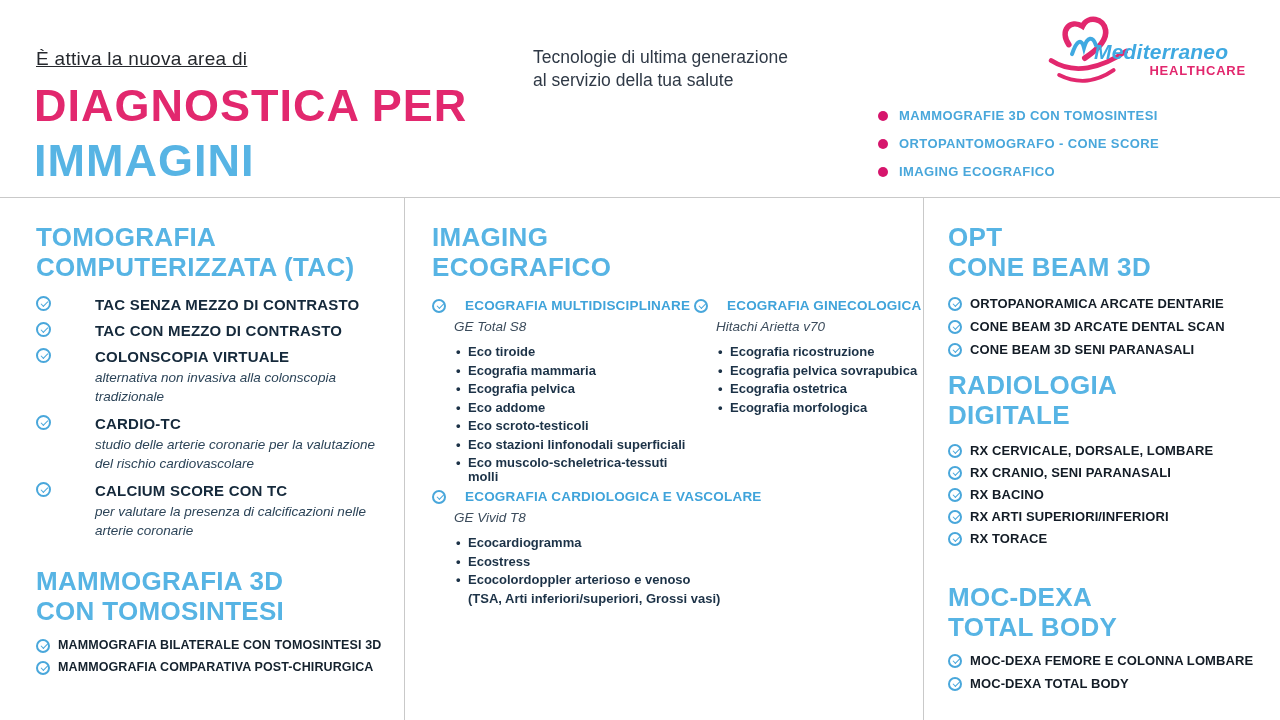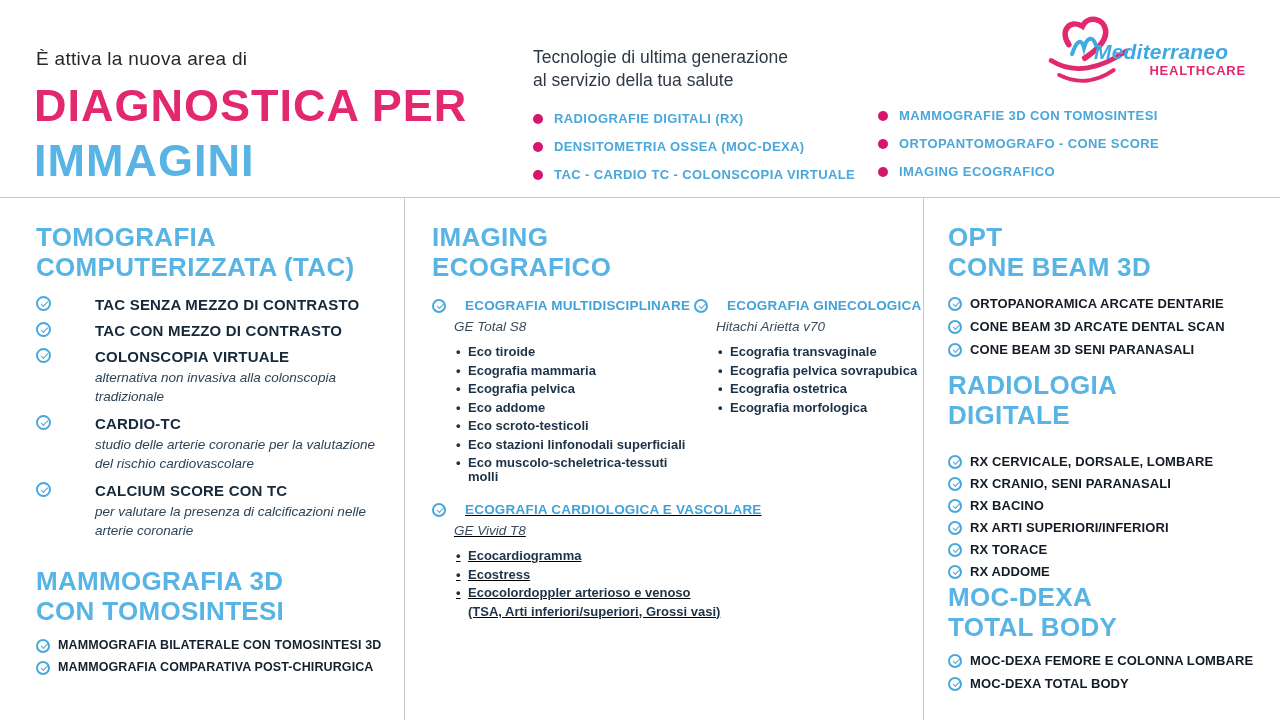--- a/index.html
+++ b/index.html
@@ -1,20 +1,20 @@
 <!DOCTYPE html>
 <html><head>
 <meta charset="utf-8">
 <style>
   html,body{margin:0;padding:0;width:1280px;height:720px;overflow:hidden;background:#ffffff;
     font-family:"Liberation Sans","DejaVu Sans",sans-serif;}
   .page{position:relative;width:1280px;height:720px;background:#fff;}
 
   
-  .kicker{position:absolute;left:36px;top:48px;font-size:19px;color:#26292e;letter-spacing:.3px;}
+  .kicker{position:absolute;left:36px;top:48px;font-size:19px;color:#26292e;letter-spacing:.3px;text-decoration:underline;}
   .title-l1{position:absolute;left:34px;top:80px;font-size:45px;font-weight:800;color:#e2286e;letter-spacing:1px;}
   .title-l2{position:absolute;left:34px;top:135px;font-size:45px;font-weight:800;color:#57b4e4;letter-spacing:1px;}
   .tagline{position:absolute;left:533px;top:46px;font-size:17.5px;line-height:23px;color:#2f3946;}
   .techcol{position:absolute;top:112px;}
   .techcol-1{left:533px;}
   .techcol-2{left:878px;top:109px;}
   .techitem{display:flex;align-items:center;height:13px;margin-bottom:15px;}
   .pdot{flex:0 0 10px;width:10px;height:10px;border-radius:50%;background:#d6156c;margin-right:11px;}
   .techlabel{font-size:13px;font-weight:700;color:#49a7db;letter-spacing:.4px;white-space:nowrap;}
 
@@ -51,69 +51,55 @@
   .mammo .items{margin-top:12px;}
   .sitem{display:flex;align-items:center;margin-bottom:7px;}
   .sitem .chk{width:14px;height:14px;flex:0 0 14px;margin-right:8px;}
   .sitem-label{font-size:12.5px;font-weight:800;color:#15222e;letter-spacing:.1px;line-height:15px;}
 
   
   .col-mid{position:absolute;left:432px;top:222px;width:490px;}
   .group{position:absolute;}
   .group-a{left:0;top:76px;width:262px;}
   .group-b{left:262px;top:76px;width:228px;}
-  .group-c{left:0;top:280px;width:420px;text-decoration:underline;}
+  .group-c{left:0;top:267px;width:420px;}
   .gtitle-row{display:flex;align-items:center;gap:12px;}
   .gtitle-row .chk{width:14px;height:14px;flex:0 0 14px;margin-right:7px;}
   .gtitle{font-size:13.5px;font-weight:800;color:#3fa3da;letter-spacing:.2px;white-space:nowrap;}
   .machine{margin:6px 0 0 22px;font-size:13.5px;font-style:italic;color:#3c4c5c;}
   .blist{list-style:none;margin:11px 0 0 24px;padding:0;}
   .blist li{display:flex;font-size:13px;font-weight:700;color:#1c3247;line-height:14px;margin-bottom:4.5px;}
   .blist li::before{content:"\2022";flex:0 0 12px;width:12px;color:#1c3247;}
   .blist li.cont::before{content:"";}
 
   
   .col-right{position:absolute;left:948px;top:222px;width:312px;}
   .col-right .items{margin-top:14px;}
   .col-right .sitem{margin-bottom:8px;}
   .col-right .sitem-label{font-size:13px;line-height:15px;color:#131c26;}
   .rx{position:absolute;left:0;top:148px;width:312px;}
-  .rx .items{margin-top:24px;}
+  .rx .items{margin-top:13px;}
   .rx .sitem{margin-bottom:7px;}
   .moc{position:absolute;left:0;top:360px;width:312px;}
   .moc .items{margin-top:11px;}
 </style>
 </head>
 <body>
 
 <div class="page">
 
   <div class="kicker">È attiva la nuova area di</div>
   <div class="title-l1">DIAGNOSTICA PER</div>
   <div class="title-l2">IMMAGINI</div>
 
   <div class="tagline">
     <div>Tecnologie di ultima generazione</div>
     <div>al servizio della tua salute</div>
   </div>
 
-  <div class="techcol techcol-1">
-    <div class="techitem">
-      <span class="pdot"></span>
-      <span class="techlabel">RADIOGRAFIE DIGITALI (RX)</span>
-    </div>
-    <div class="techitem">
-      <span class="pdot"></span>
-      <span class="techlabel">DENSITOMETRIA OSSEA (MOC-DEXA)</span>
-    </div>
-    <div class="techitem">
-      <span class="pdot"></span>
-      <span class="techlabel">TAC - CARDIO TC - COLONSCOPIA VIRTUALE</span>
-    </div>
-  </div>
 
   <div class="techcol techcol-2">
     <div class="techitem">
       <span class="pdot"></span>
       <span class="techlabel">MAMMOGRAFIE 3D CON TOMOSINTESI</span>
     </div>
     <div class="techitem">
       <span class="pdot"></span>
       <span class="techlabel">ORTOPANTOMOGRAFO - CONE SCORE</span>
     </div>
@@ -214,21 +200,21 @@
       </ul>
     </div>
 
     <div class="group group-b">
       <div class="gtitle-row">
         <span class="chk"></span>
         <span class="gtitle">ECOGRAFIA GINECOLOGICA</span>
       </div>
       <div class="machine">Hitachi Arietta v70</div>
       <ul class="blist">
-        <li>Ecografia transvaginale</li>
+        <li>Ecografia ricostruzione</li>
         <li>Ecografia pelvica sovrapubica</li>
         <li>Ecografia ostetrica</li>
         <li>Ecografia morfologica</li>
       </ul>
     </div>
 
     <div class="group group-c">
       <div class="gtitle-row">
         <span class="chk"></span>
         <span class="gtitle">ECOGRAFIA CARDIOLOGICA E VASCOLARE</span>
@@ -278,24 +264,20 @@
           <span class="sitem-label">RX BACINO</span>
         </div>
         <div class="sitem">
           <span class="chk"></span>
           <span class="sitem-label">RX ARTI SUPERIORI/INFERIORI</span>
         </div>
         <div class="sitem">
           <span class="chk"></span>
           <span class="sitem-label">RX TORACE</span>
         </div>
-        <div class="sitem">
-          <span class="chk"></span>
-          <span class="sitem-label">RX ADDOME</span>
-        </div>
       </div>
     </div>
 
     <div class="moc">
       <div class="bighead">MOC-DEXA</div>
       <div class="bighead">TOTAL BODY</div>
       <div class="items">
         <div class="sitem">
           <span class="chk"></span>
           <span class="sitem-label">MOC-DEXA FEMORE E COLONNA LOMBARE</span>

